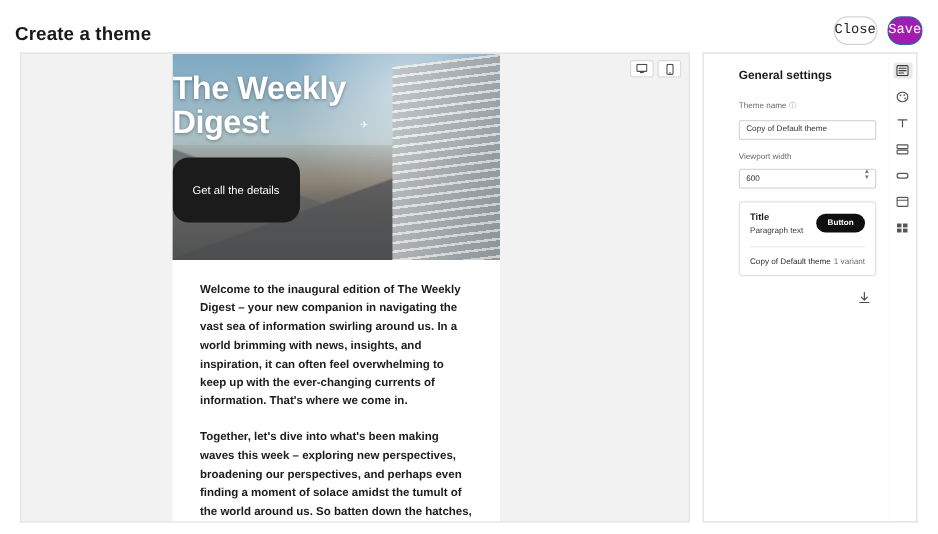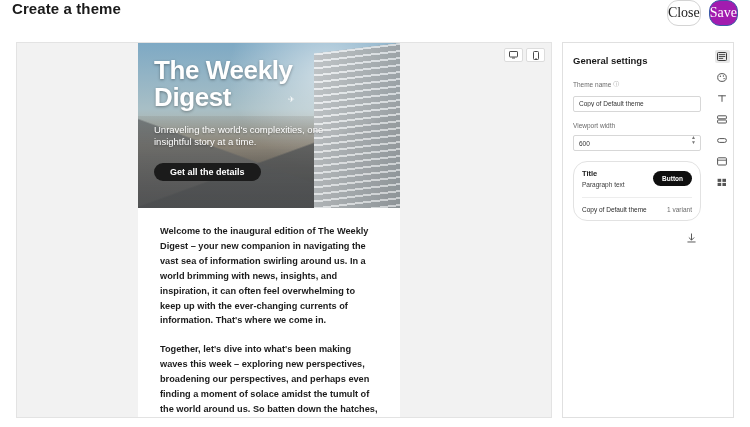--- a/index.html
+++ b/index.html
@@ -22,39 +22,39 @@
   }
 
   
   .header {
     position: absolute;
     top: 0; left: 0;
     width: 750px;
     height: 36px;
     background: #ffffff;
     display: flex;
-    align-items: flex-start;
+    align-items: flex-end;
     padding: 0 12px;
     gap: 44px;
   }
   .header-title {
     font-size: 15px;
     font-weight: bold;
     color: #1a1a1a;
     letter-spacing: 0.1px;
   }
   .header-actions {
     margin-left: auto;
     display: flex;
     align-items: center;
     gap: 8px;
   }
   .btn {
-    font-size: 14px;
-    font-family: Liberation Serif, serif;
+    font-size: 11px;
+    font-family: Liberation Mono, monospace;
     border-radius: 11px;
     padding: 5px 0;
     border: 1px solid #d4d4d4;
     background: #ffffff;
     color: #222;
     cursor: pointer;
     line-height: 1;
   }
   .btn-primary {
     background: #a21caf;
@@ -144,21 +144,21 @@
   .hero-plane {
     position: absolute;
     left: 150px;
     top: 52px;
     color: #ffffff;
     font-size: 8px;
     opacity: 0.9;
   }
   .hero-inner {
     position: absolute;
-    left: 16px;
+    left: 0;
     top: 14px;
     right: 10px;
   }
   .hero-title {
     color: #ffffff;
     font-size: 26px;
     font-weight: bold;
     line-height: 1.05;
     letter-spacing: -0.4px;
     text-shadow: 0 1px 3px rgba(0,0,0,0.35);
@@ -172,22 +172,22 @@
     margin: 12px 0 0 0;
     max-width: 175px;
     text-shadow: 0 1px 2px rgba(0,0,0,0.35);
   }
   .hero-cta {
     display: inline-block;
     margin-top: 14px;
     background: #1b1b1b;
     color: #ffffff;
     font-size: 9px;
-    font-weight: bold;
-    padding: 4px 16px;
+    font-weight: normal;
+    padding: 21px 16px;
     border-radius: 13px;
     border: none;
     cursor: pointer;
   }
 
   
   .email-body {
     padding: 16px 22px 0 22px;
   }
   .body-heading {
@@ -206,21 +206,21 @@
 
   
   .settings {
     position: absolute;
     top: 42px;
     left: 562px;
     width: 150px;
     height: 376px;
     background: #ffffff;
     border: 1px solid #e0e0e0;
-    padding: 10px 10px 0 10px;
+    padding: 10px 10px 0 28px;
   }
   .settings-title {
     font-size: 9.5px;
     font-weight: bold;
     color: #1a1a1a;
     margin: 2px 0 14px 0;
   }
   .field-label {
     font-size: 6.5px;
     color: #6a6a6a;
@@ -257,21 +257,21 @@
     display: flex;
     flex-direction: column;
     justify-content: center;
     align-items: center;
     cursor: pointer;
   }
   .stepper span { font-size: 5px; line-height: 5px; color: #777; }
 
   .preview-card {
     border: 1px solid #e2e2e2;
-    border-radius: 14px;
+    border-radius: 3px;
     padding: 7px 8px;
     margin-top: 4px;
   }
   .preview-row {
     display: flex;
     align-items: center;
     justify-content: space-between;
   }
   .preview-title {
     font-size: 7.5px;
@@ -372,21 +372,20 @@
 
     <div class="email-frame">
 
       <div class="hero">
         <div class="hero-sky"></div>
         <div class="hero-mountains"></div>
         <div class="hero-building"></div>
         <div class="hero-plane">✈</div>
         <div class="hero-inner">
           <h1 class="hero-title">The Weekly Digest</h1>
-          <p class="hero-sub">Unraveling the world's complexities, one insightful story at a time.</p>
           <button class="hero-cta">Get all the details</button>
         </div>
       </div>
 
       <div class="email-body">
         <p class="body-para">Welcome to the inaugural edition of The Weekly Digest – your new companion in navigating the vast sea of information swirling around us. In a world brimming with news, insights, and inspiration, it can often feel overwhelming to keep up with the ever-changing currents of information. That's where we come in.</p>
         <p class="body-para">Together, let's dive into what's been making waves this week – exploring new perspectives, broadening our perspectives, and perhaps even finding a moment of solace amidst the tumult of the world around us. So batten down the hatches, dear reader, and let the adventure begin!</p>
 
       </div>
 

